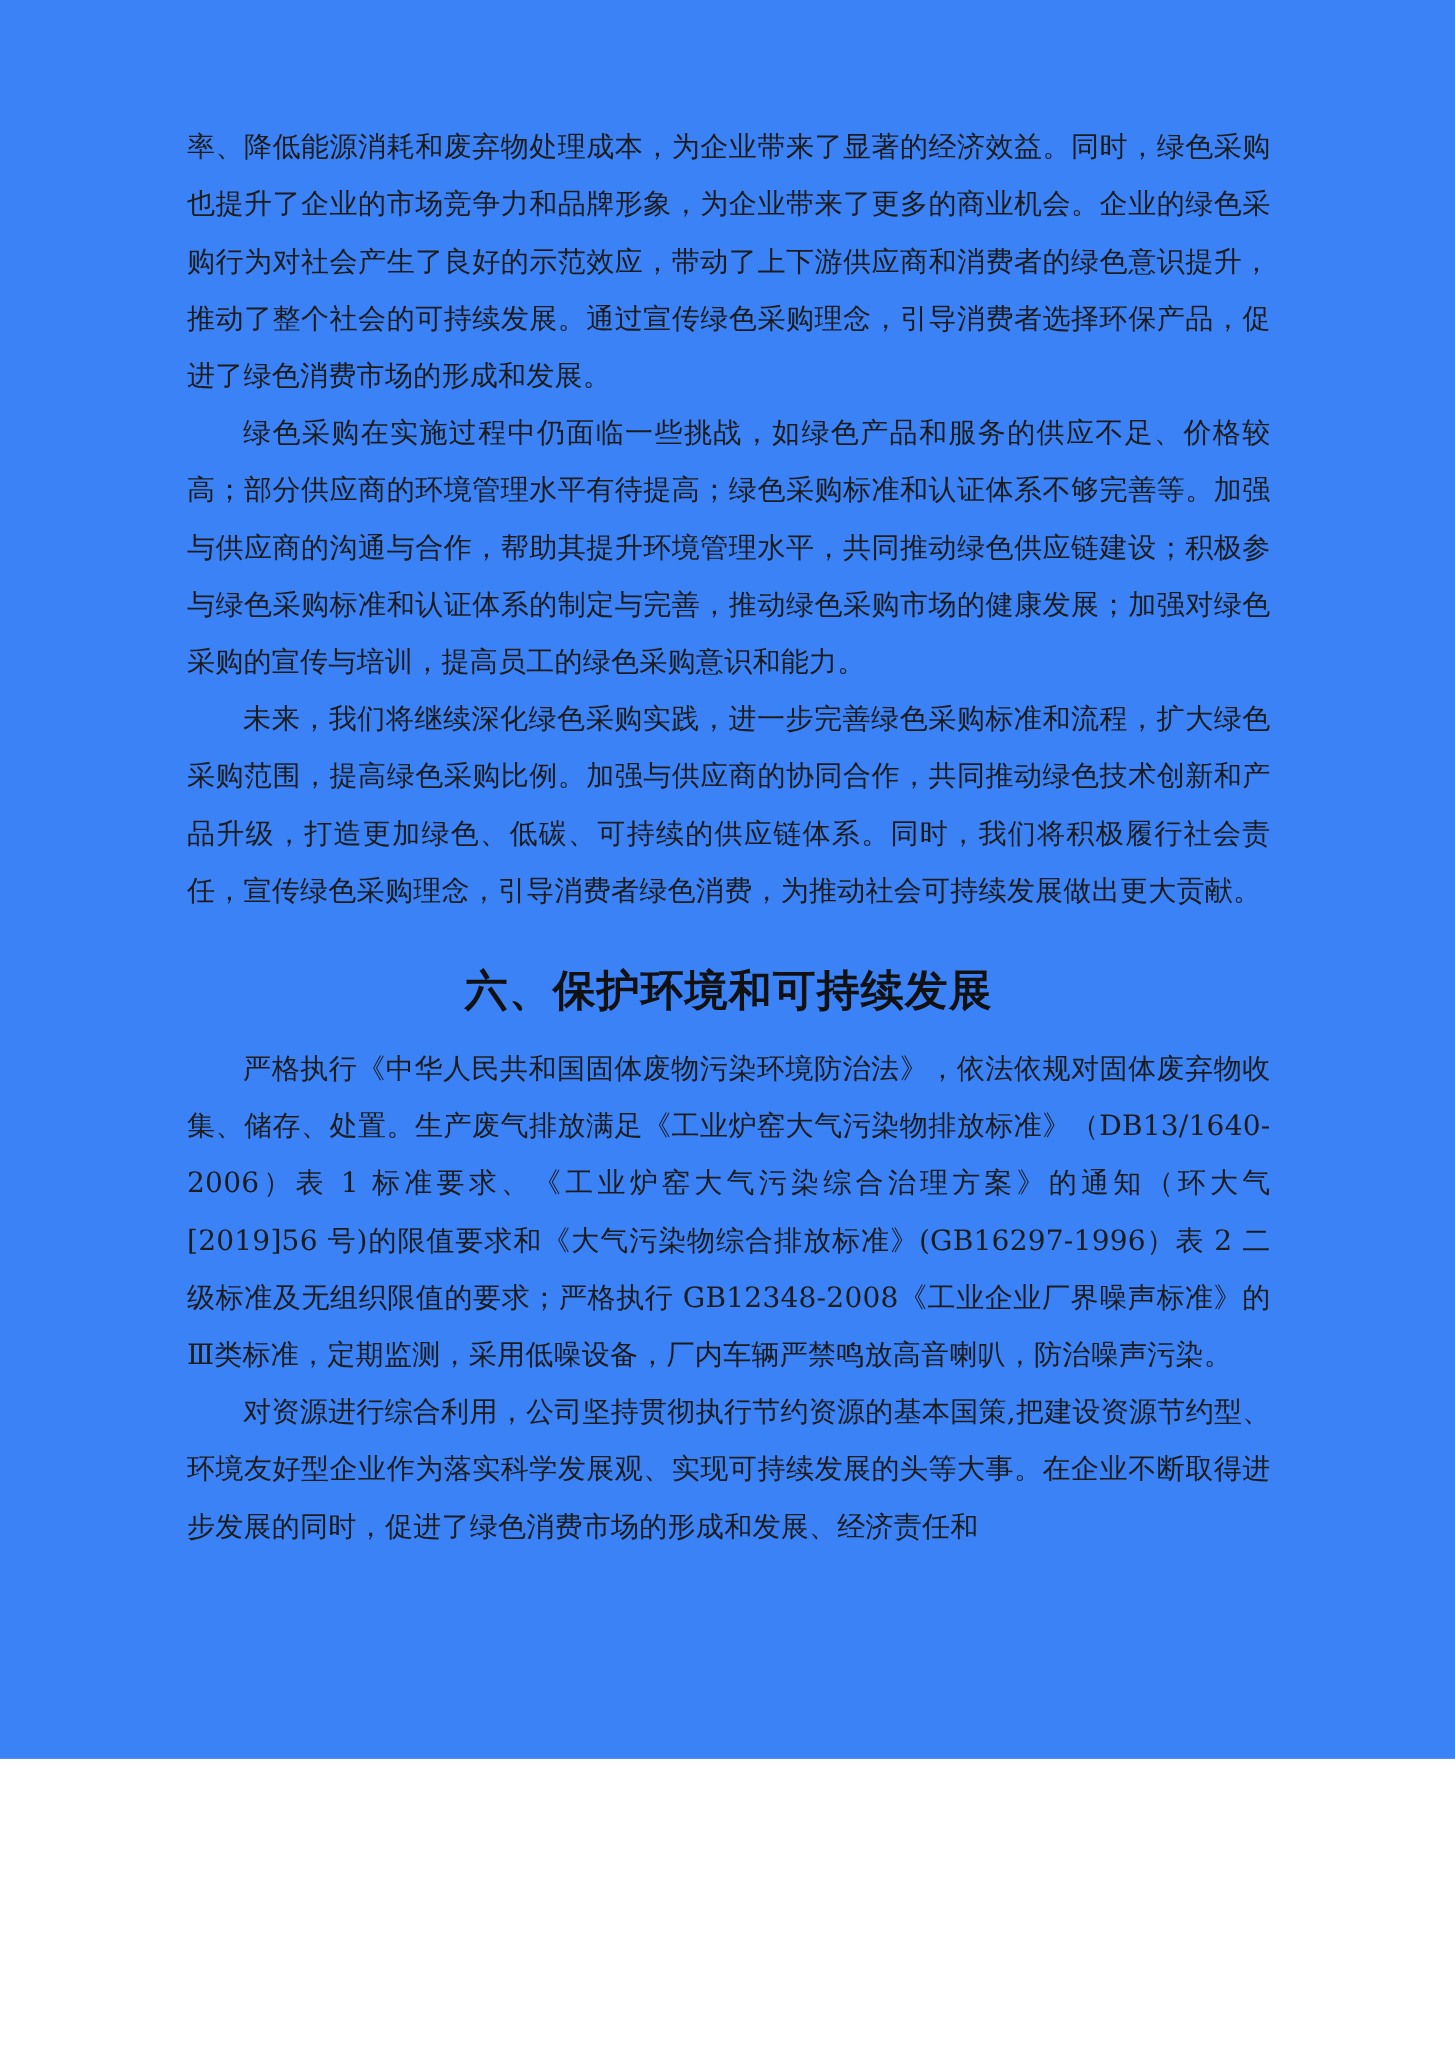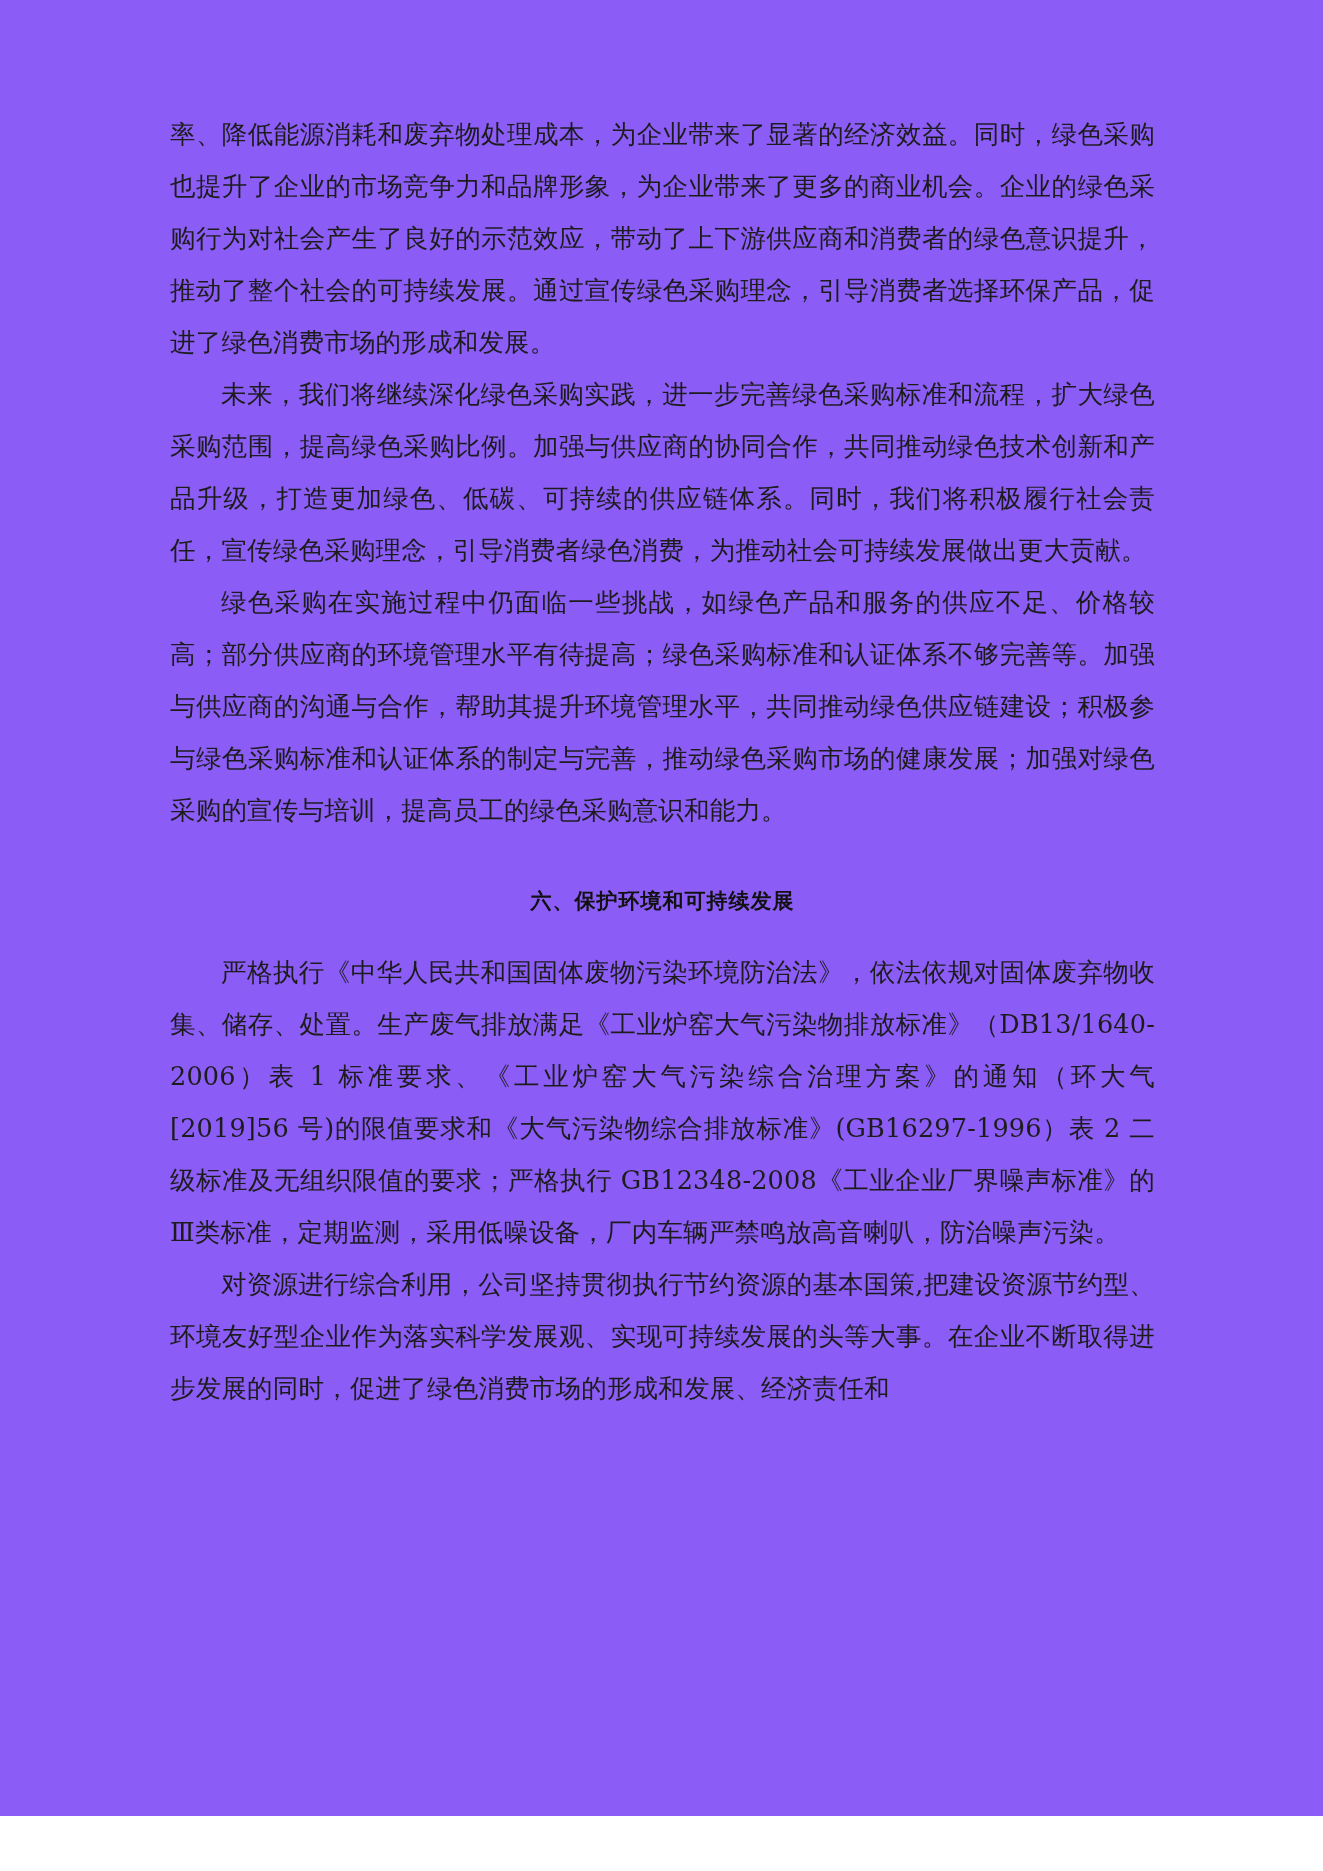--- a/index.html
+++ b/index.html
@@ -9,60 +9,60 @@
   }
   body {
     width: 1323px;
     height: 1871px;
     font-family: "DejaVu Serif", "Liberation Serif", serif;
     color: #1a1a1a;
   }
   .page {
     position: relative;
     width: 1323px;
-    height: 1816px;
+    height: 1599px;
     box-sizing: border-box;
     padding: 108px 88px 0 170px;
-    background: #8b5cf6;
+    background: #3b82f6;
   }
   .doc-body {
     width: 985px;
     margin: 0;
   }
   p.para {
     margin: 0;
     font-size: 25.5px;
     line-height: 52px;
     text-align: justify;
     text-justify: inter-ideograph;
     letter-spacing: 0.2px;
     color: #1c1c1c;
   }
   p.indent {
     text-indent: 51px;
   }
   h2.section-heading {
     margin: 38px 0 18px 0;
-    font-size: 21px;
+    font-size: 39px;
     line-height: 54px;
     font-weight: bold;
     text-align: center;
     letter-spacing: 1px;
     color: #111111;
   }
 </style>
 </head>
 <body>
 
 <div class="page">
   <div class="doc-body">
 
     <p class="para">率、降低能源消耗和废弃物处理成本，为企业带来了显著的经济效益。同时，绿色采购也提升了企业的市场竞争力和品牌形象，为企业带来了更多的商业机会。企业的绿色采购行为对社会产生了良好的示范效应，带动了上下游供应商和消费者的绿色意识提升，推动了整个社会的可持续发展。通过宣传绿色采购理念，引导消费者选择环保产品，促进了绿色消费市场的形成和发展。</p>
+    <p class="para indent">绿色采购在实施过程中仍面临一些挑战，如绿色产品和服务的供应不足、价格较高；部分供应商的环境管理水平有待提高；绿色采购标准和认证体系不够完善等。加强与供应商的沟通与合作，帮助其提升环境管理水平，共同推动绿色供应链建设；积极参与绿色采购标准和认证体系的制定与完善，推动绿色采购市场的健康发展；加强对绿色采购的宣传与培训，提高员工的绿色采购意识和能力。</p>
     <p class="para indent">未来，我们将继续深化绿色采购实践，进一步完善绿色采购标准和流程，扩大绿色采购范围，提高绿色采购比例。加强与供应商的协同合作，共同推动绿色技术创新和产品升级，打造更加绿色、低碳、可持续的供应链体系。同时，我们将积极履行社会责任，宣传绿色采购理念，引导消费者绿色消费，为推动社会可持续发展做出更大贡献。</p>
-    <p class="para indent">绿色采购在实施过程中仍面临一些挑战，如绿色产品和服务的供应不足、价格较高；部分供应商的环境管理水平有待提高；绿色采购标准和认证体系不够完善等。加强与供应商的沟通与合作，帮助其提升环境管理水平，共同推动绿色供应链建设；积极参与绿色采购标准和认证体系的制定与完善，推动绿色采购市场的健康发展；加强对绿色采购的宣传与培训，提高员工的绿色采购意识和能力。</p>
 
     <h2 class="section-heading">六、保护环境和可持续发展</h2>
 
     <p class="para indent">严格执行《中华人民共和国固体废物污染环境防治法》，依法依规对固体废弃物收集、储存、处置。生产废气排放满足《工业炉窑大气污染物排放标准》（DB13/1640-2006）表 1 标准要求、《工业炉窑大气污染综合治理方案》的通知（环大气[2019]56 号)的限值要求和《大气污染物综合排放标准》(GB16297-1996）表 2 二级标准及无组织限值的要求；严格执行 GB12348-2008《工业企业厂界噪声标准》的Ⅲ类标准，定期监测，采用低噪设备，厂内车辆严禁鸣放高音喇叭，防治噪声污染。</p>
     <p class="para indent">对资源进行综合利用，公司坚持贯彻执行节约资源的基本国策,把建设资源节约型、环境友好型企业作为落实科学发展观、实现可持续发展的头等大事。在企业不断取得进步发展的同时，促进了绿色消费市场的形成和发展、经济责任和</p>
 
   </div>
 </div>
 
 </body></html>

